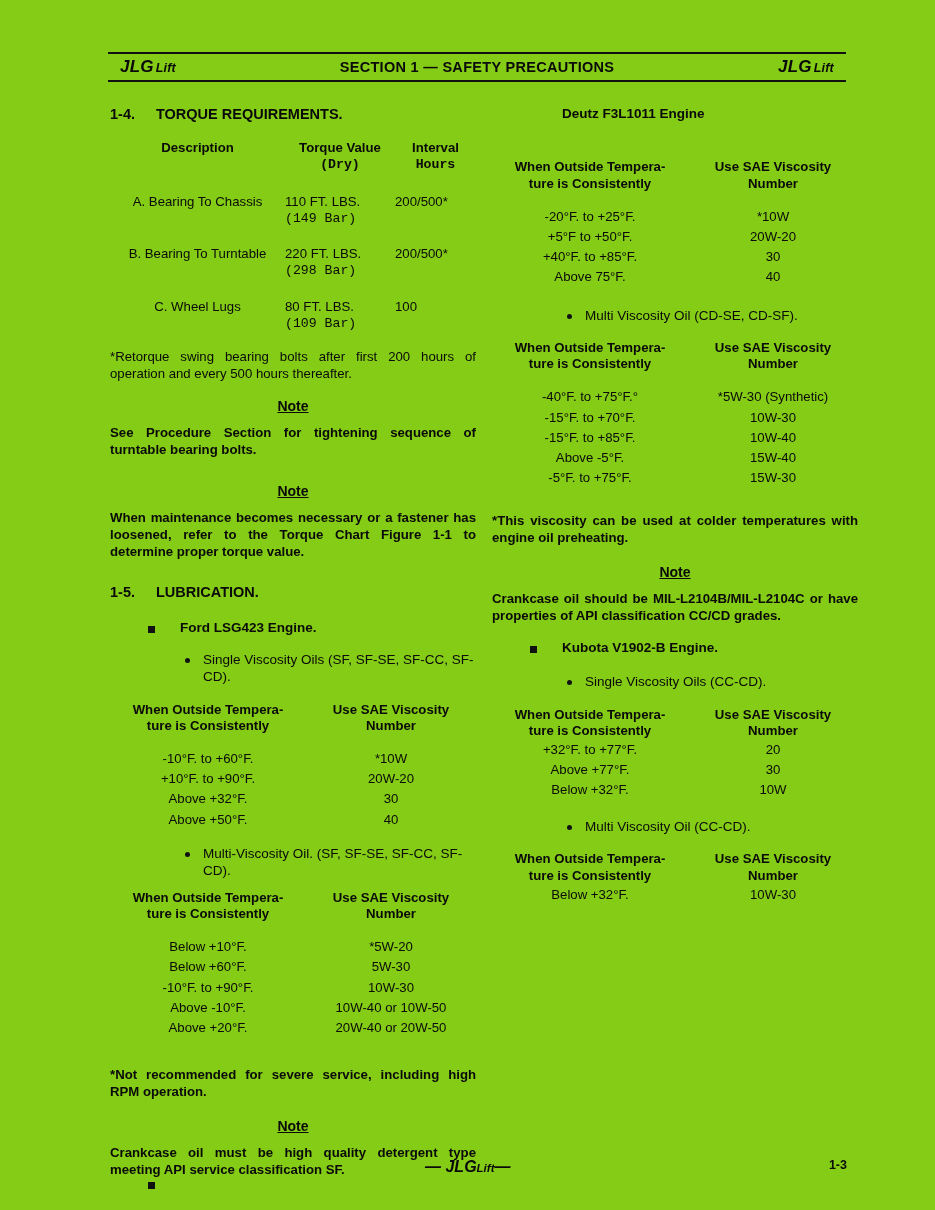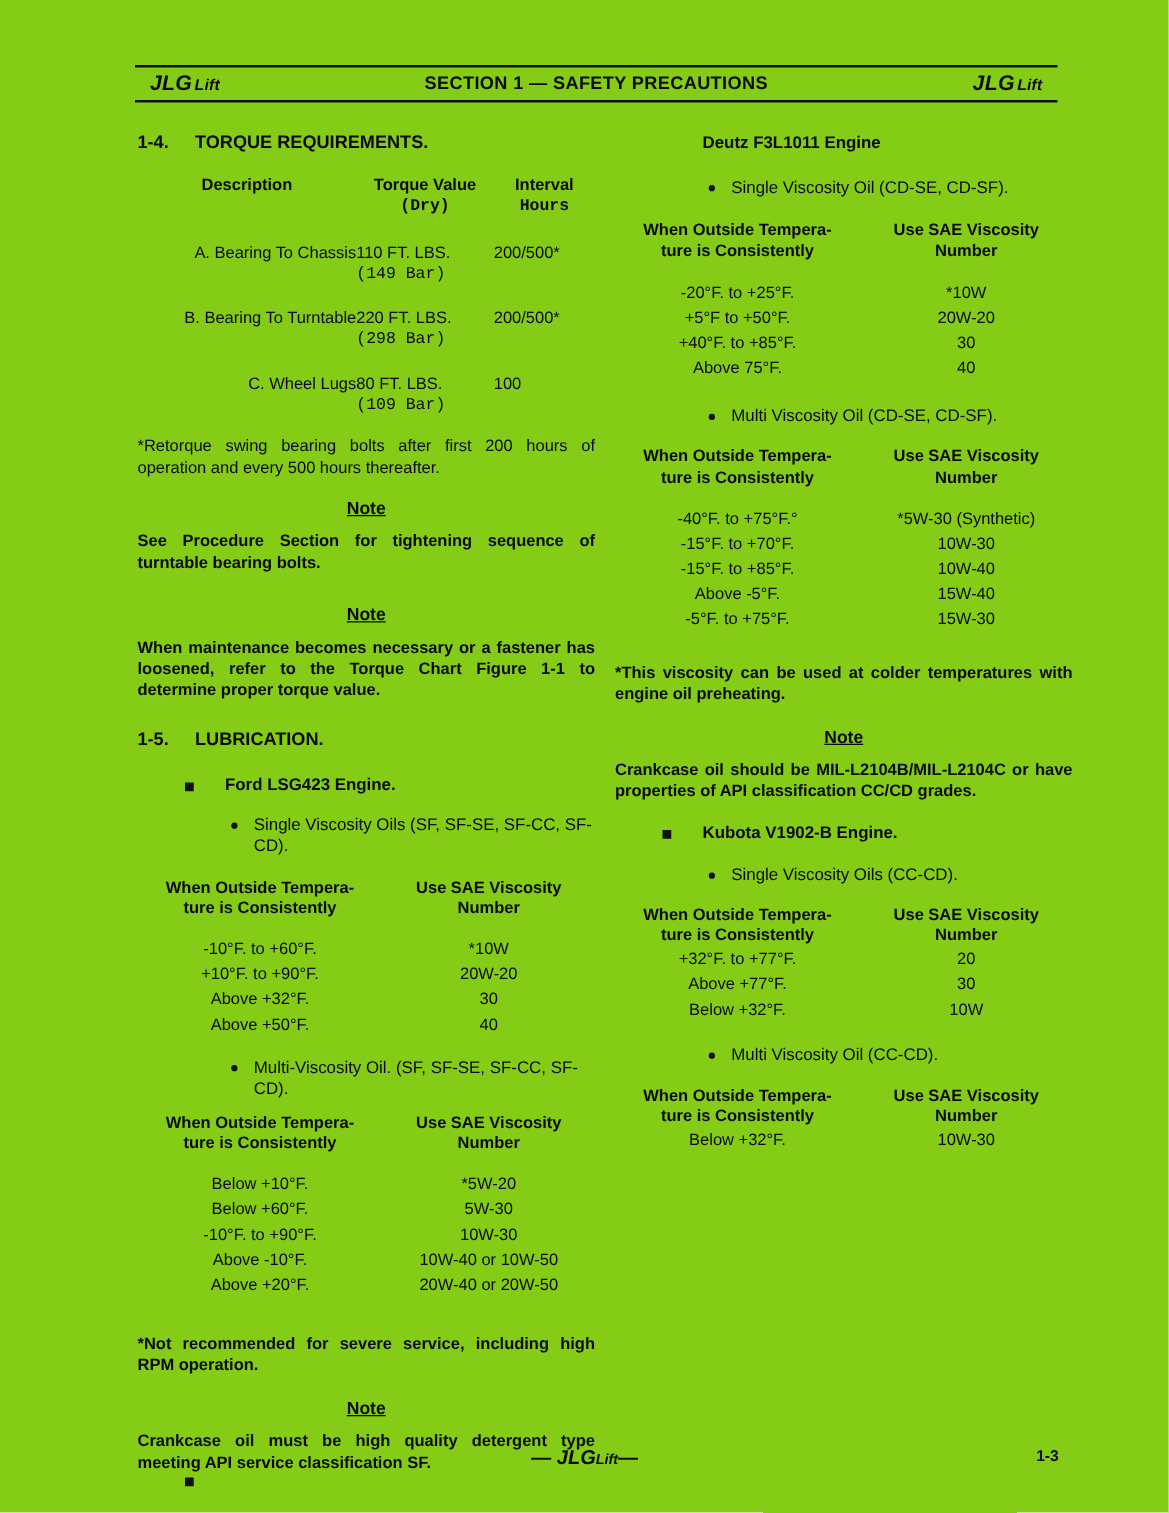--- a/index.html
+++ b/index.html
@@ -157,21 +157,21 @@
     font-weight: bold;
     padding: 0 0 2px 0;
     vertical-align: top;
     line-height: 1.25;
   }
   table.tq td {
     vertical-align: top;
     padding: 0;
     line-height: 1.3;
   }
-  .tq .c-desc  { text-align: right;   width: 175px; }
+  .tq .c-desc  { text-align: center;   width: 175px; }
   .tq .c-val   { text-align: left;   width: 110px; }
   .tq .c-int   { text-align: left;   width: 81px; }
   .tq th.c-desc { text-align: center; }
   .tq th.c-val  { text-align: center; }
   .tq th.c-int  { text-align: center; }
   .tq tr.spacer td { height: 18px; }
   .tq .sub { display: block; font-family: Liberation Mono, monospace; }
 
   
   table.visc {
@@ -433,24 +433,20 @@
     <div class="end-square"></div>
   </div>
 
   <div class="col col-right">
 
     <p class="engine-head nobullet">
       <span class="etext">Deutz F3L1011 Engine</span>
     </p>
 
     <div class="sp20"></div>
-    <p class="oil-bullet">
-      <span class="dot"></span>
-      <span class="btext">Single Viscosity Oil (CD-SE, CD-SF).</span>
-    </p>
 
     <div class="sp18"></div>
     <table class="visc">
       <thead>
         <tr>
           <th class="h-temp">
             <span>When Outside Tempera-</span><br>
             <span>ture is Consistently</span>
           </th>
           <th class="h-visc">

